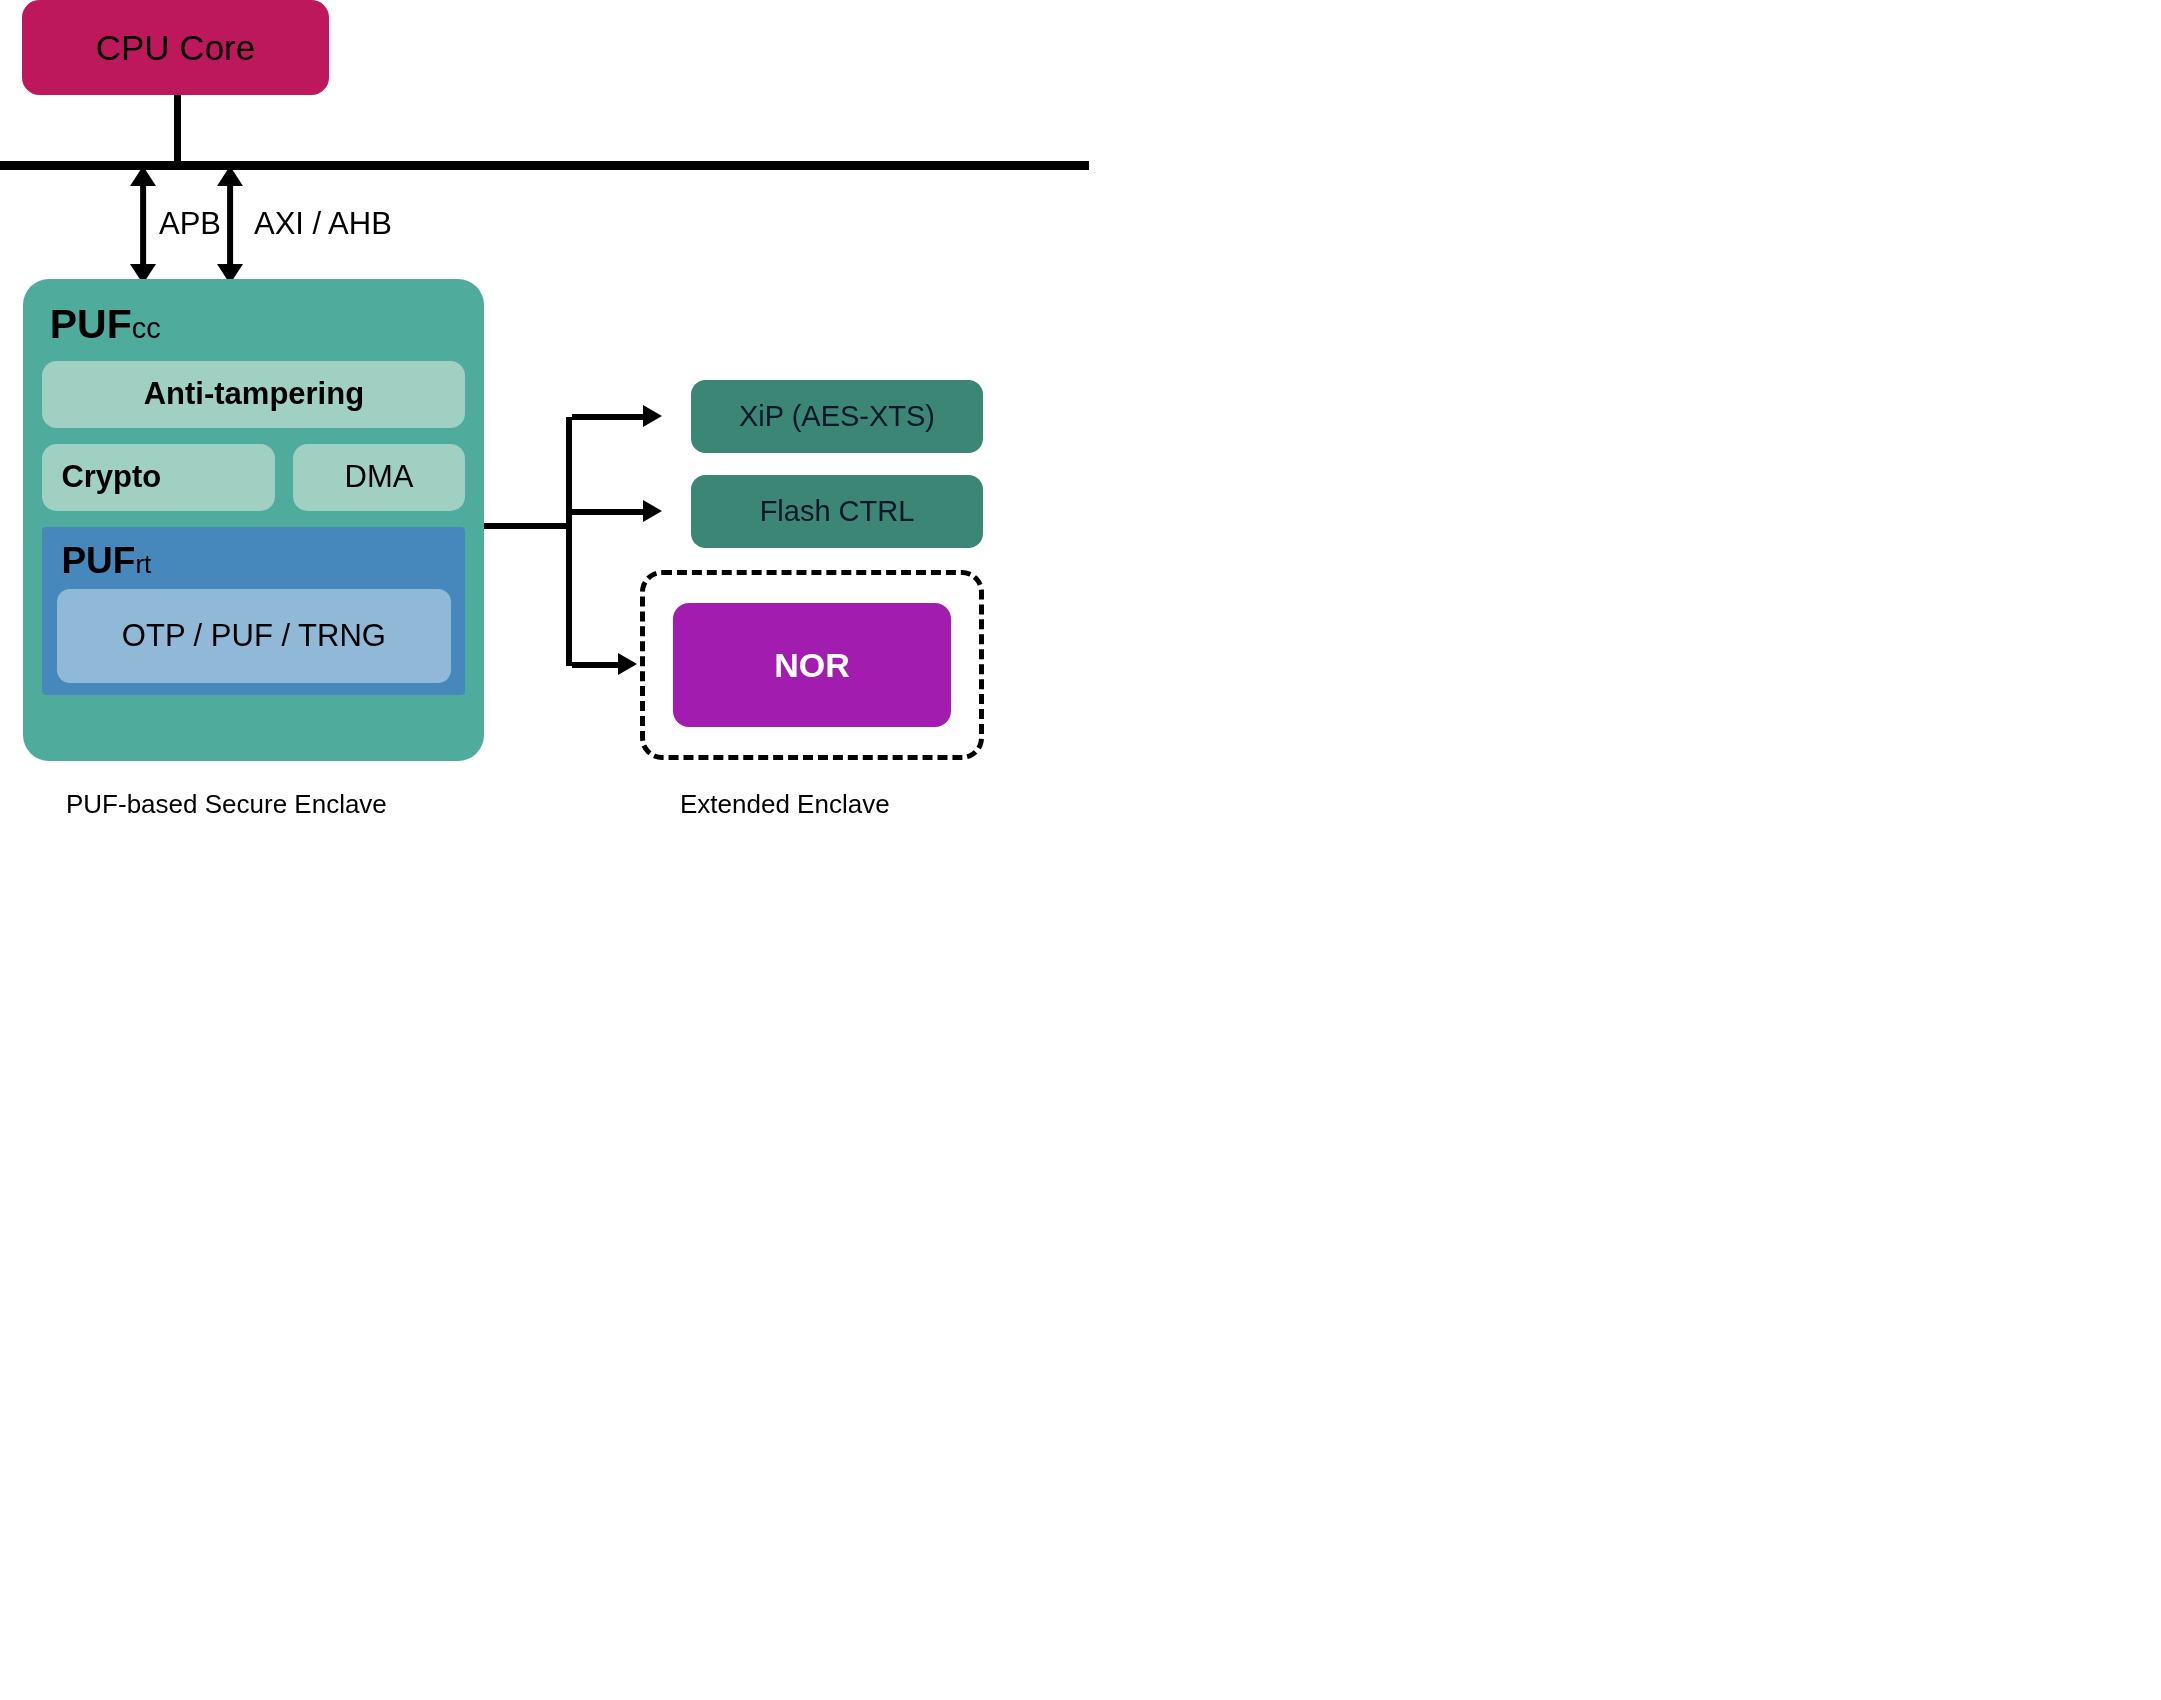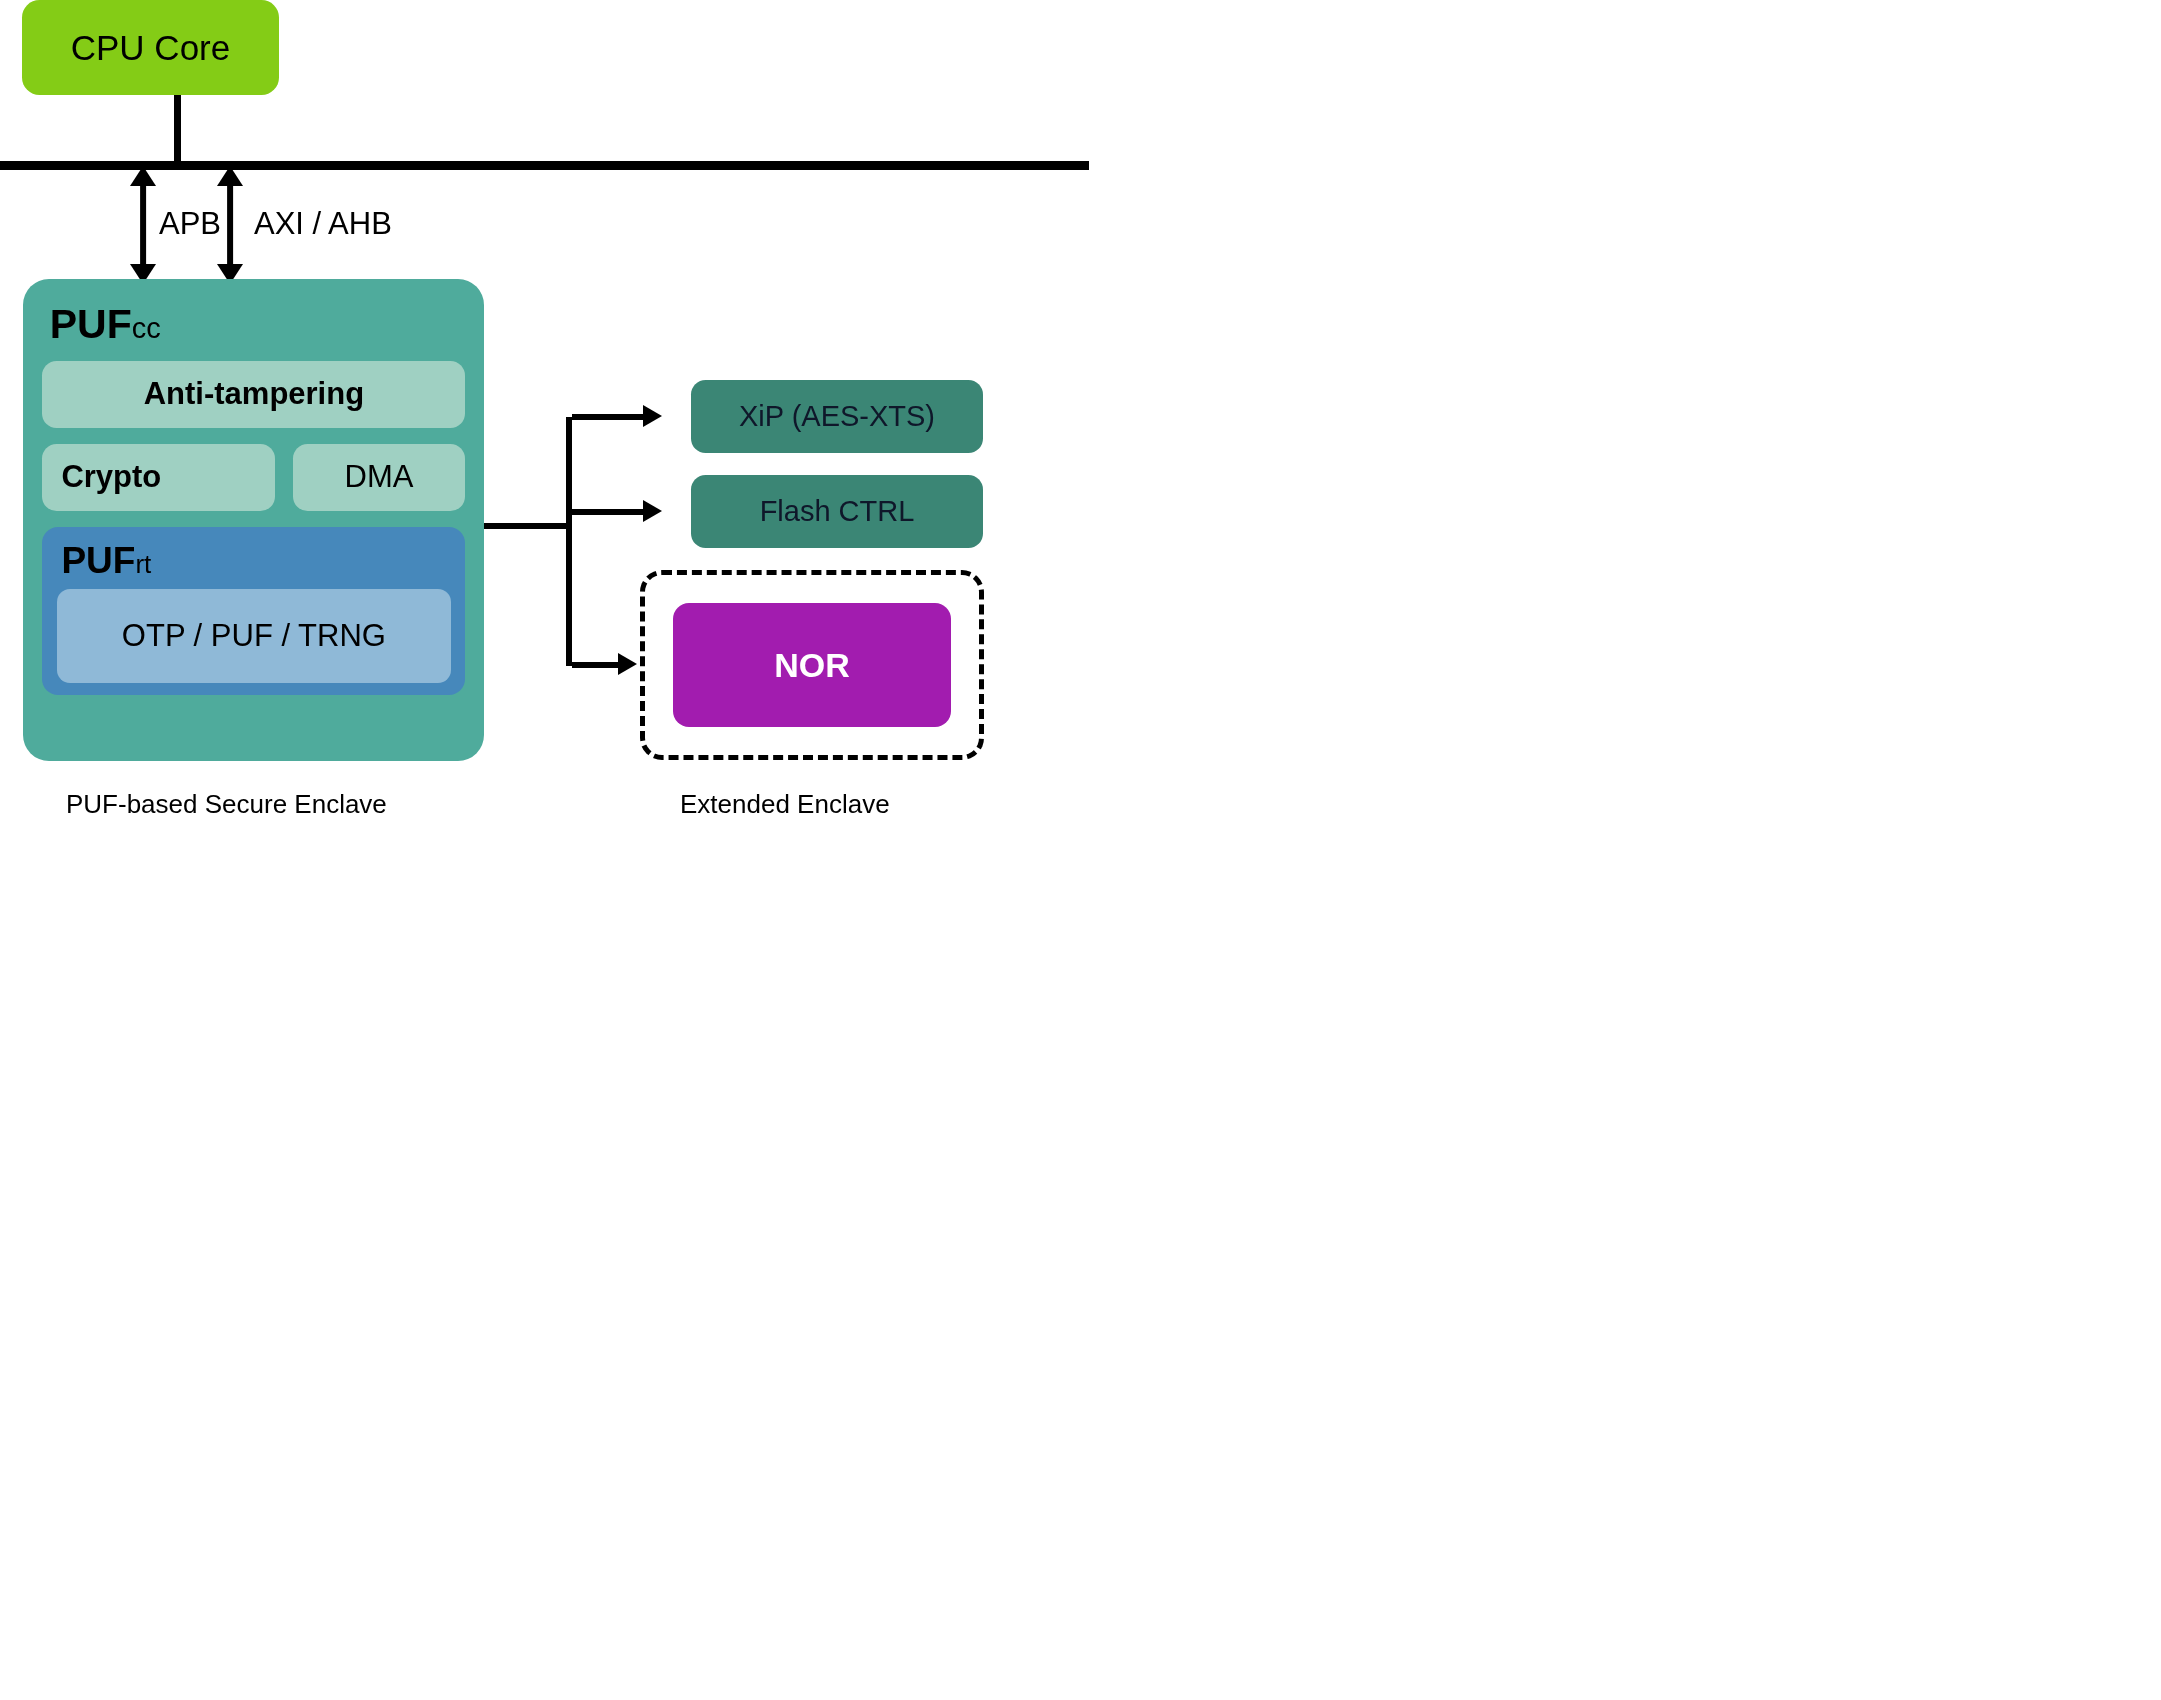--- a/index.html
+++ b/index.html
@@ -18,22 +18,22 @@
     position: absolute;
     box-sizing: border-box;
     display: flex;
     align-items: center;
     justify-content: center;
     border-radius: 17.5px;
   }
   
   .cpu {
     left: 22px; top: 0px;
-    width: 257px; height: 95px;
-    background: #84cc16;
+    width: 307px; height: 95px;
+    background: #be185d;
     font-size: 35px;
     color: #000;
   }
   
   .cpu-stem {
     position: absolute;
     left: 174px;       
     top: 95px;
     width: 7.3px;
     height: 66px;
@@ -125,21 +125,21 @@
     color: #000;
     padding: 0 19px;
     box-sizing: border-box;
   }
   .pill.full   { width: 100%; justify-content: center; font-weight: bold;}
   .pill.crypto { flex: 0 0 55%; font-weight: bold; }
   .pill.dma    { flex: 1; justify-content: center; }
   
   .pufrt {
     background: #4688bb;
-    border-radius: 16px;
+    border-radius: 4px;
     height: 168px;
     padding: 10.2px 14.6px 14.6px 14.6px;
     box-sizing: border-box;
   }
   .pufrt-title {
     font-size: 37px;
     color: #000;
     margin: 2.9px 4.4px 7.3px 4.4px;
   }
   .pufrt-title .suf { font-size: 26px; }

